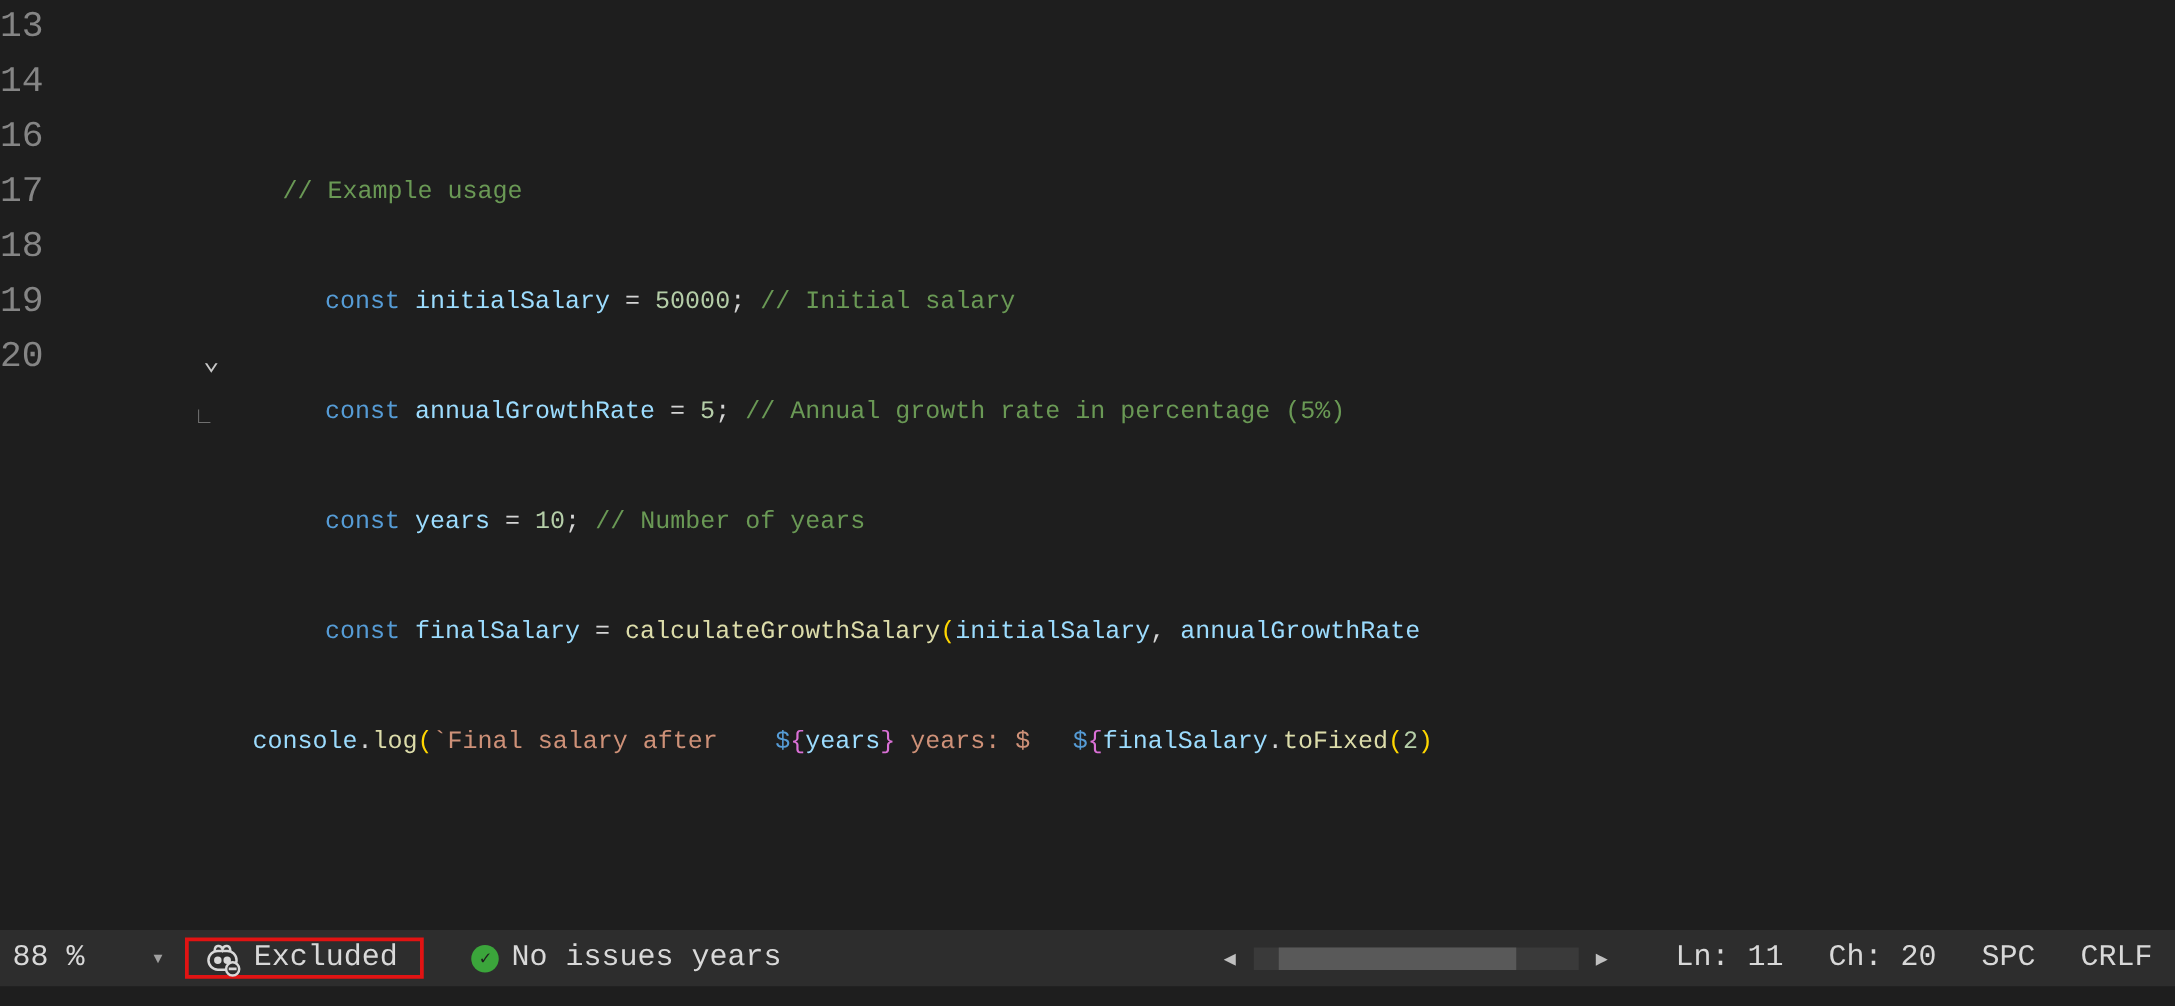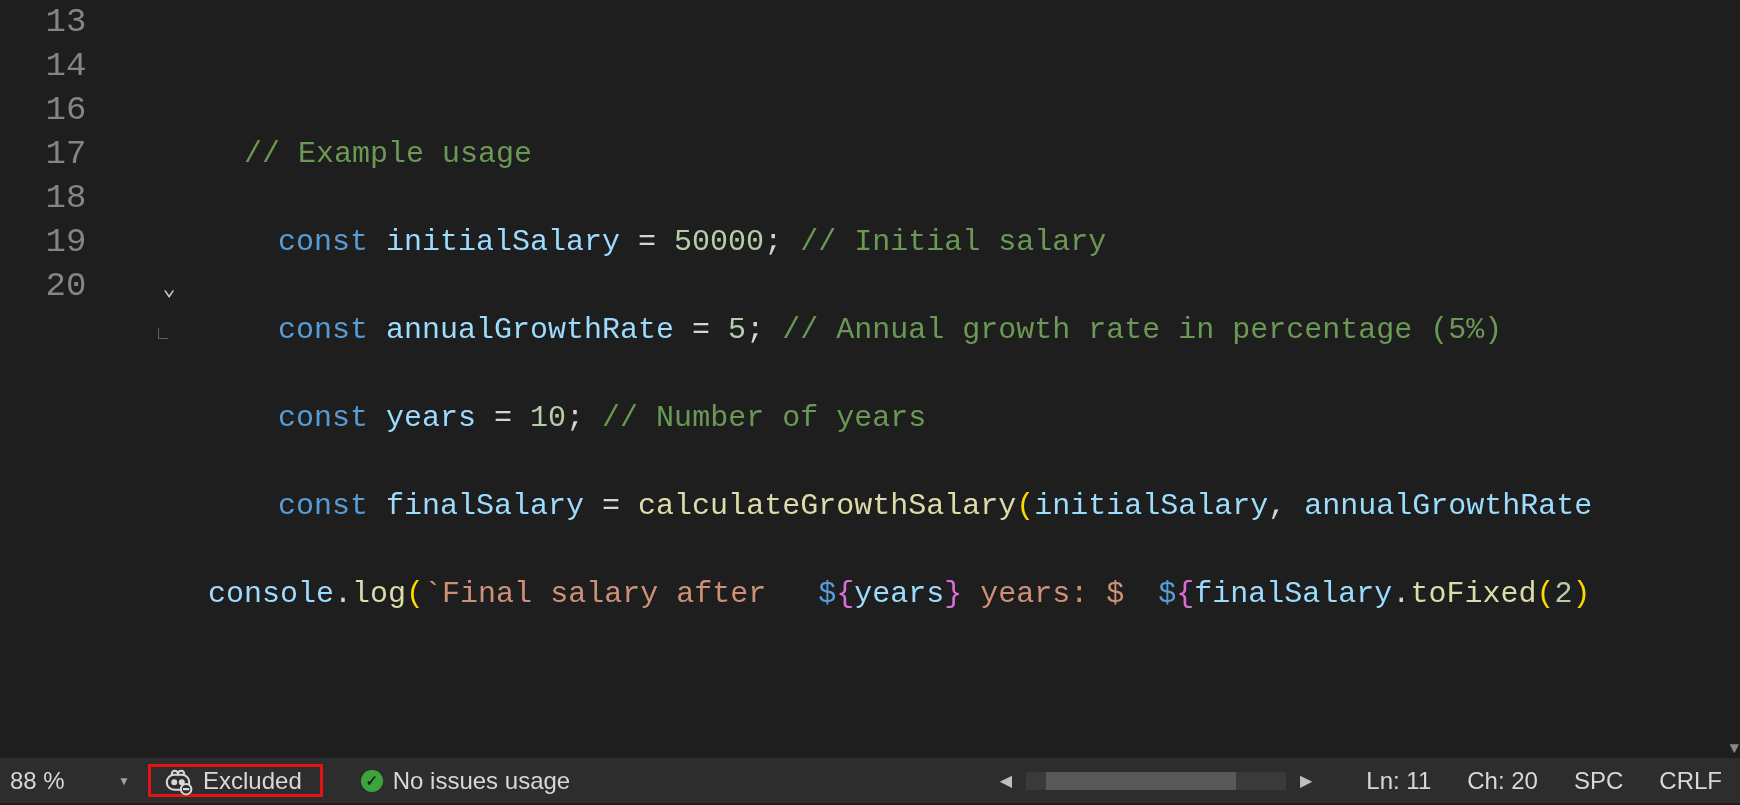--- a/index.html
+++ b/index.html
@@ -13,38 +13,38 @@
   }
   .editor-wrap {
     position: relative;
     width: 100%;
     height: 760px;
     display: flex;
     background: #1e1e1e;
   }
   .gutter {
     width: 150px;
-    text-align: center;
+    text-align: left;
     padding-right: 18px;
     padding-top: 0;
     color: #858585;
-    font-size: 34px;
+    font-size: 29px;
     line-height: 44px;
     user-select: none;
   }
   .fold-col {
     width: 40px;
     font-size: 26px;
     line-height: 44px;
     color: #9a9a9a;
     position: relative;
   }
   .code {
     flex: 1;
-    font-size: 30px;
+    font-size: 20px;
     line-height: 44px;
     white-space: pre;
     overflow: hidden;
     padding-left: 0;
   }
   .ln { height: 44px; }
   .kw { color: #569cd6; margin-left: 34px; }
   .fn { color: #dcdcaa; }
   .ident { color: #9cdcfe; }
   .num { color: #b5cea8; }
@@ -90,27 +90,27 @@
     right: 1px;
     bottom: 2px;
     color: #888;
     font-size: 16px;
   }
 
   
   .statusbar {
     position: absolute;
     left: 0;
-    bottom: 2px;
+    bottom: 16px;
     height: 45px;
     width: 100%;
     background: #2d2d2d;
     display: flex;
     align-items: center;
-    font-family: Liberation Sans, sans-serif;
+    font-family: Liberation Mono, monospace;
     font-size: 24px;
     color: #d8d8d8;
   }
   .sb-item {
     display: flex;
     align-items: center;
     height: 100%;
     padding: 0 12px;
     gap: 10px;
   }
@@ -212,21 +212,21 @@
         <line x1="16" y1="18.5" x2="21" y2="18.5" stroke="#d8d8d8" stroke-width="1.8"></line>
       </svg>
     </span>
     <span>Excluded</span>
   </div>
 
   <div class="issues-gap"></div>
 
   <div class="sb-item">
     <span class="check-icon">✓</span>
-    <span>No issues usage</span>
+    <span>No issues years</span>
   </div>
 
   <div class="sb-spacer"></div>
 
   <div class="sb-hscroll">
     <span class="hscroll-arrow">◀</span>
     <div class="hscroll-track">
       <div class="hscroll-thumb"></div>
     </div>
     <span class="hscroll-arrow">▶</span>

